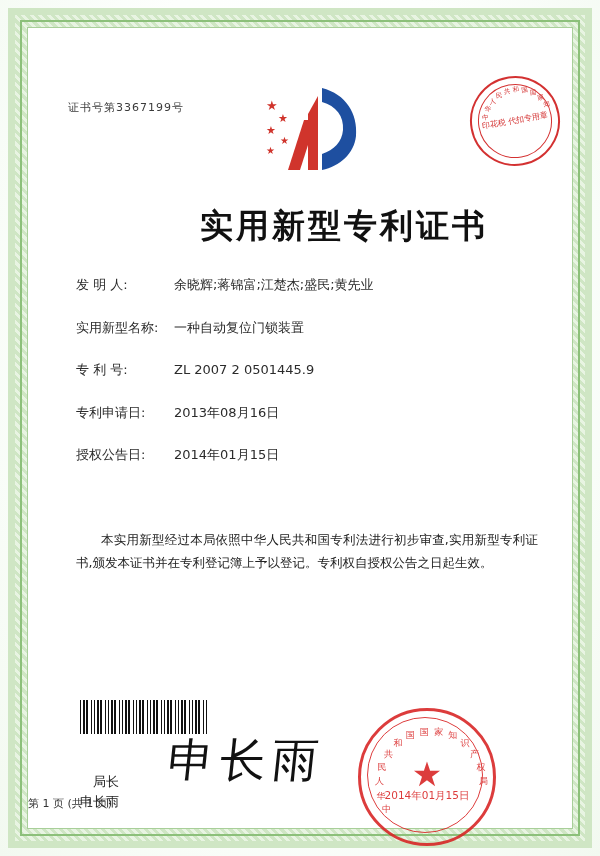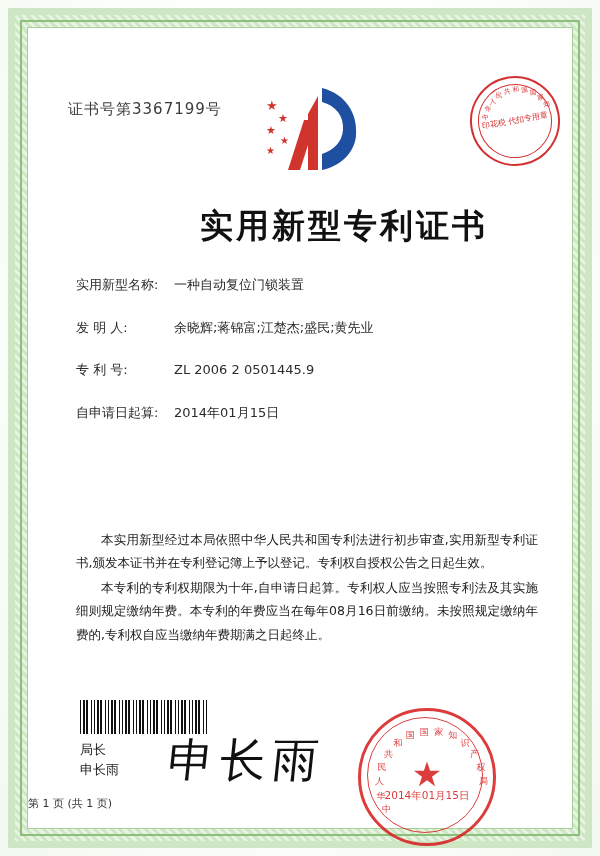--- a/index.html
+++ b/index.html
@@ -54,21 +54,21 @@
   .c-bl{left:20px;top:782px;border-right:none;border-top:none;}
   .c-br{left:526px;top:782px;border-left:none;border-top:none;}
 
   .content{
     position:absolute;
     left:28px;top:28px;width:544px;height:800px;
   }
   
   .cert-no{
     position:absolute;left:40px;top:72px;
-    font-size:15px;color:#3a3a3a;letter-spacing:1px;
+    font-size:11px;color:#3a3a3a;letter-spacing:1px;
     font-family:"DejaVu Sans","Liberation Sans",sans-serif;
   }
   
   .logo{
     position:absolute;left:232px;top:52px;width:110px;height:96px;
   }
   .logo svg{display:block;}
 
   
   .seal-top{
@@ -134,22 +134,22 @@
 
   
   .barcode{
     position:absolute;left:52px;top:672px;width:128px;height:34px;
     background:repeating-linear-gradient(90deg,
       #111 0 1px, #fff 1px 3px, #111 3px 5px, #fff 5px 6px,
       #111 6px 8px, #fff 8px 11px, #111 11px 12px, #fff 12px 14px);
   }
 
   .sig-block{
-    position:absolute;left:52px;top:712px;
-    font-size:13px;color:#222;line-height:1.55;
+    position:absolute;left:52px;top:744px;
+    font-size:13px;color:#222;line-height:1.55;text-align:right;
   }
   .handwrite{
     position:absolute;left:140px;top:702px;
     font-family:"DejaVu Serif","Liberation Serif",serif;
     font-size:46px;color:#111;
     letter-spacing:6px;
     transform:skewX(-6deg);
     white-space:nowrap;
   }
 
@@ -230,40 +230,43 @@
           <span style="transform:rotate(65deg) translate(0,-34px) rotate(-65deg)">知</span>
         </div>
         <div class="mid">印花税 代扣专用章</div>
       </div>
     </div>
 
     <div class="title">实用新型专利证书</div>
 
     <div class="fields">
       <div class="field">
+        <div class="f-label">发 明 人:</div>
+        <div class="f-value">余晓辉;蒋锦富;江楚杰;盛民;黄先业</div>
+      </div>
+      <div class="field">
         <div class="f-label">实用新型名称:</div>
         <div class="f-value">一种自动复位门锁装置</div>
       </div>
       <div class="field">
-        <div class="f-label">发 明 人:</div>
-        <div class="f-value">余晓辉;蒋锦富;江楚杰;盛民;黄先业</div>
-      </div>
-      <div class="field">
         <div class="f-label">专 利 号:</div>
-        <div class="f-value">ZL 2006 2 0501445.9</div>
-      </div>
-      <div class="field">
-        <div class="f-label">自申请日起算:</div>
+        <div class="f-value">ZL 2007 2 0501445.9</div>
+      </div>
+      <div class="field">
+        <div class="f-label">专利申请日:</div>
+        <div class="f-value">2013年08月16日</div>
+      </div>
+      <div class="field">
+        <div class="f-label">授权公告日:</div>
         <div class="f-value">2014年01月15日</div>
       </div>
     </div>
 
     <div class="paras">
       <p>本实用新型经过本局依照中华人民共和国专利法进行初步审查,实用新型专利证书,颁发本证书并在专利登记簿上予以登记。专利权自授权公告之日起生效。</p>
-      <p>本专利的专利权期限为十年,自申请日起算。专利权人应当按照专利法及其实施细则规定缴纳年费。本专利的年费应当在每年08月16日前缴纳。未按照规定缴纳年费的,专利权自应当缴纳年费期满之日起终止。</p>
     </div>
 
     <div class="barcode"></div>
 
     <div class="sig-block">
       <div>局长</div>
       <div>申长雨</div>
     </div>
 
     <div class="handwrite">申长雨</div>

